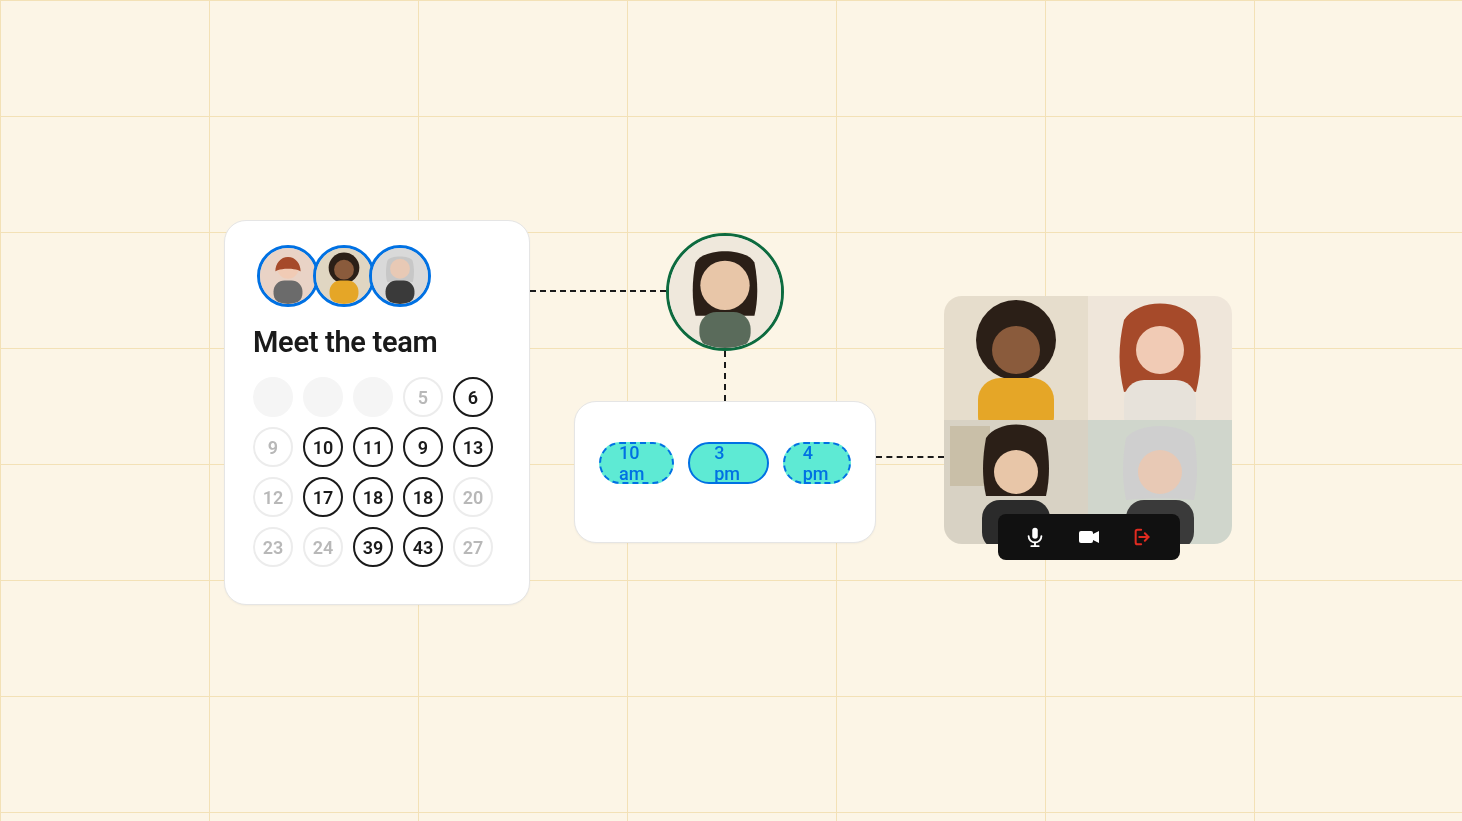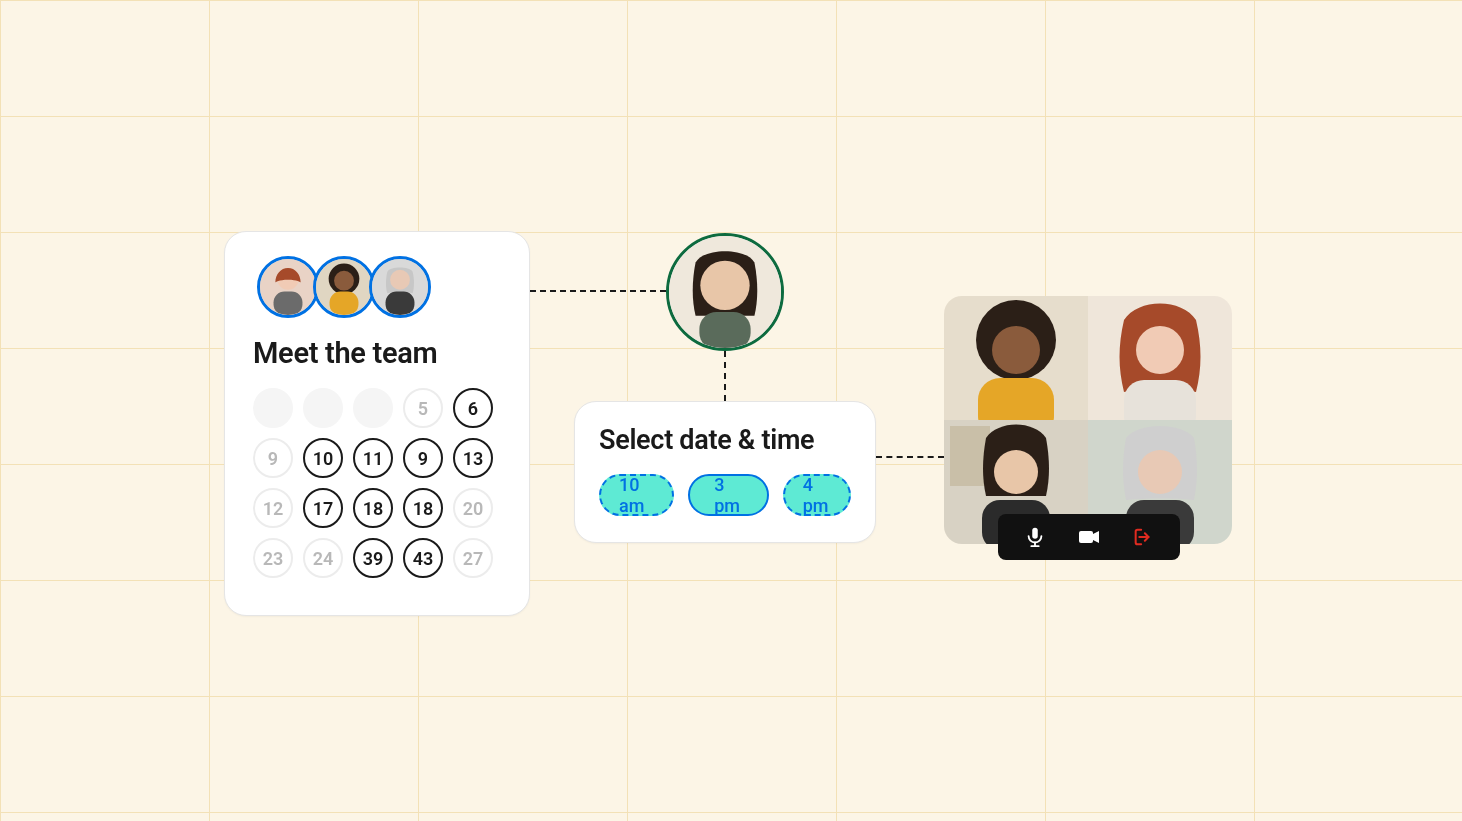--- a/index.html
+++ b/index.html
@@ -31,21 +31,21 @@
     background-image:
       linear-gradient(to right, var(--grid-line) 1px, transparent 1px),
       linear-gradient(to bottom, var(--grid-line) 1px, transparent 1px);
     background-size: 209px 116px;
     background-position: 0 0;
   }
 
   
   .team-card {
     position: absolute;
-    left: 224px; top: 231px;
+    left: 224px; top: 220px;
     width: 306px; height: 385px;
     background: var(--card-bg);
     border: 1px solid var(--card-border);
     border-radius: 22px;
     box-shadow: 0 1px 2px rgba(0,0,0,0.04);
     padding: 22px 28px 24px 28px;
   }
   .avatar-row { display: flex; margin-left: 4px; margin-top: 2px; }
   .avatar {
     width: 62px; height: 62px;
@@ -235,21 +235,20 @@
       <rect width="118" height="118" fill="#efe8dc"></rect>
       <path d="M28 28c8-16 54-16 62 0 4 20 4 40 0 56H28c-4-16-4-36 0-56z" fill="#2b1f17"></path>
       <circle cx="59" cy="52" r="26" fill="#e8c6a8"></circle>
       <rect x="32" y="80" width="54" height="40" rx="18" fill="#5a6b5b"></rect>
     </svg>
   </div>
 
   <div class="dash-v" style="left:724px; top:351px; height:50px;"></div>
 
   <div class="time-card">
-    <div class="time-title">Select date &amp; time</div>
     <div class="time-row">
         <div class="time-pill">10 am</div>
         <div class="time-pill selected">3 pm</div>
         <div class="time-pill">4 pm</div>
       </div>
   </div>
 
   <div class="dash-h" style="left:876px; top:456px; width:68px;"></div>
 
   <div class="call">

